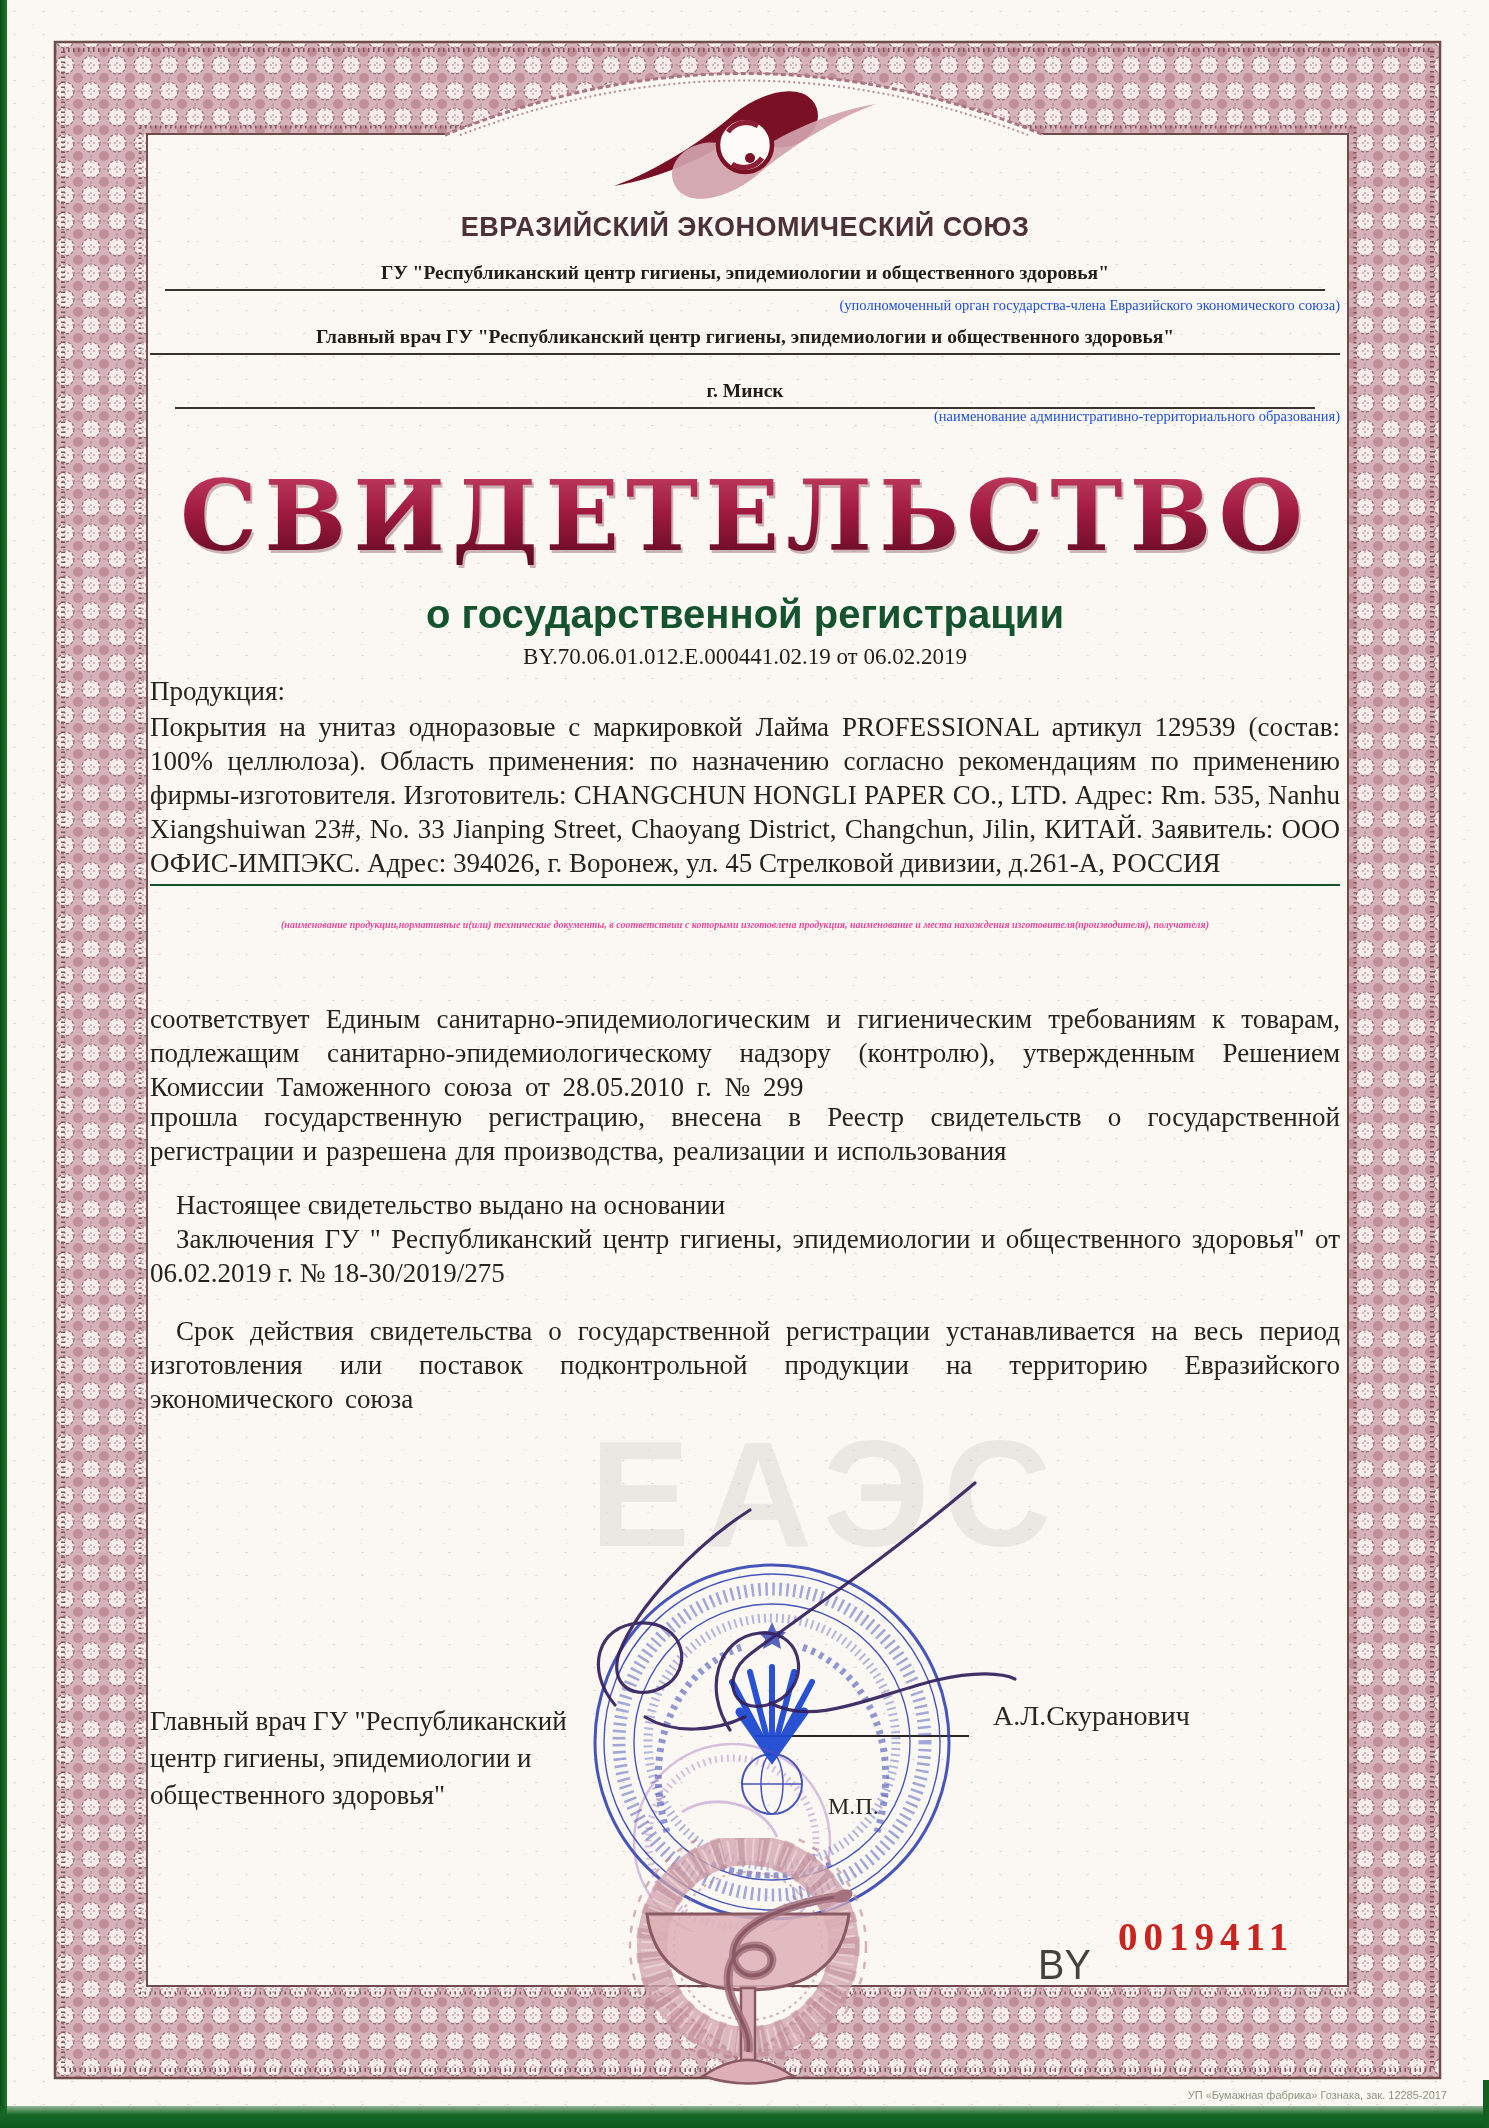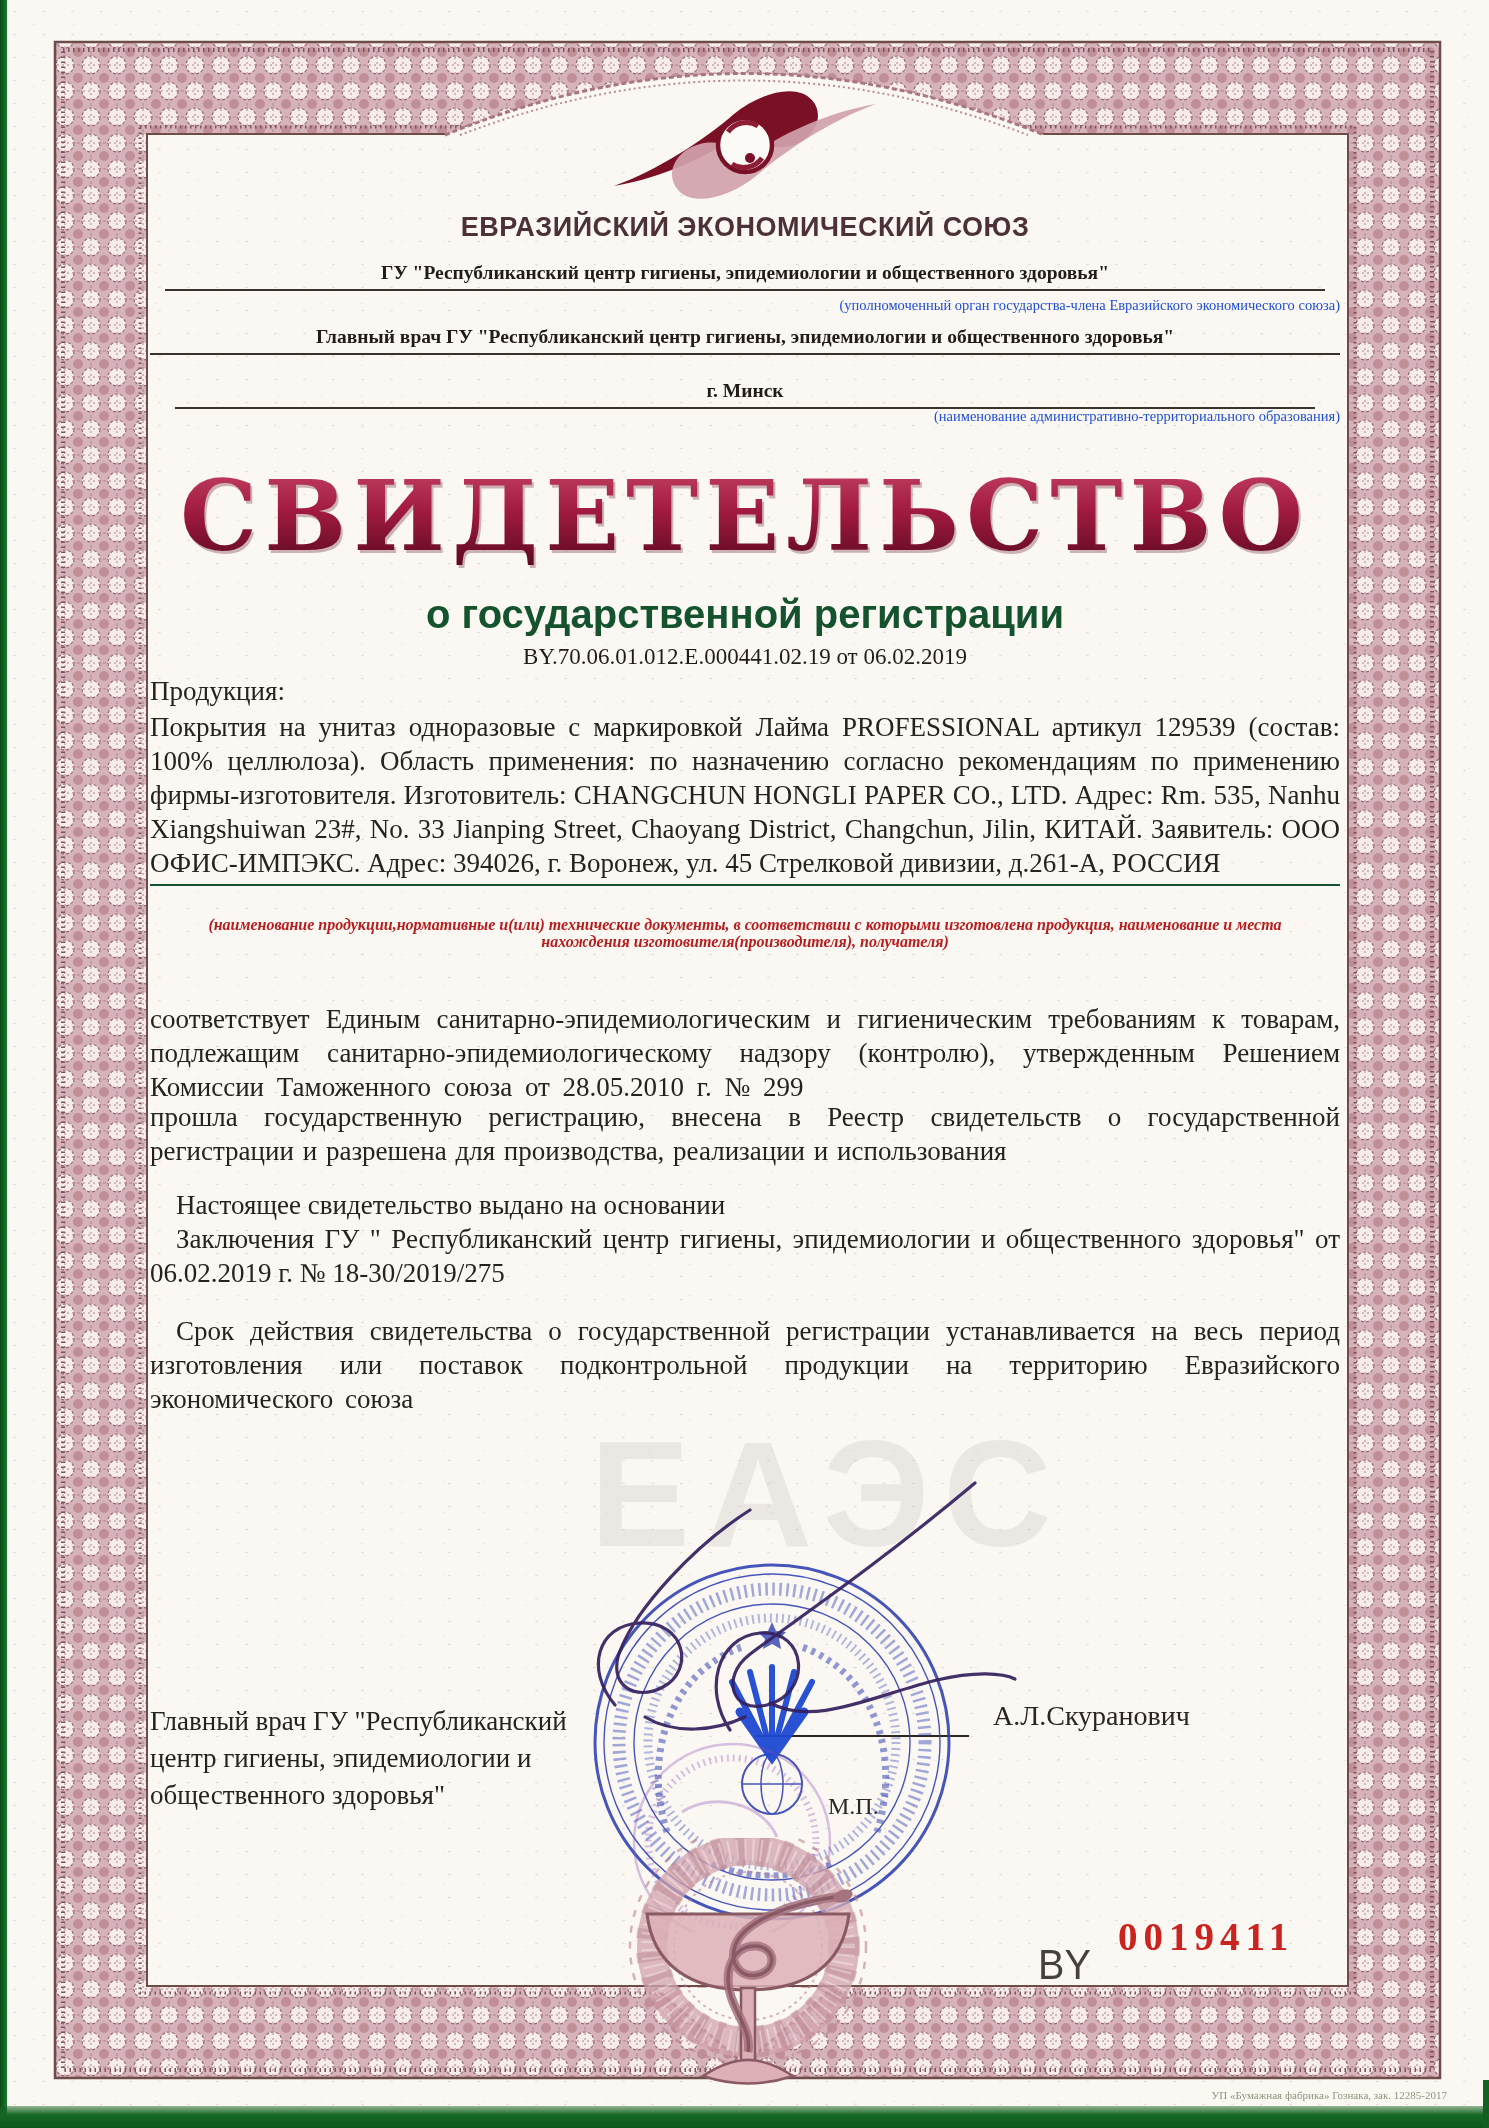--- a/index.html
+++ b/index.html
@@ -30,38 +30,38 @@
       letter-spacing:7px;line-height:1;
       background:linear-gradient(180deg,#c24061 0%,#a01a3f 45%,#5f0a22 100%);
       -webkit-background-clip:text;background-clip:text;color:transparent;
       filter:drop-shadow(2px 3px 0 rgba(92,18,40,.30));}
   .sub-title{top:592px;font-family:"Liberation Sans",sans-serif;font-weight:bold;
              font-size:40px;color:#14532d;}
   .cert-number{top:644px;font-size:23px;color:#211c17;}
   .body-par{left:150px;width:1190px;font-size:27px;line-height:34px;text-align:justify;color:#26221d;}
   .product-label{top:676px;left:150px;font-size:27px;}
   .product-text{top:710px;border-bottom:2px solid #14532d;padding-bottom:4px;}
-  .product-cap{top:916px;left:175px;width:1140px;font-size:16px;font-style:italic;
-               font-weight:bold;text-align:center;color:#b91c1c;line-height:17px;}
+  .product-cap{top:916px;left:175px;width:1140px;font-size:10px;font-style:italic;
+               font-weight:bold;text-align:center;color:#ec4899;line-height:17px;}
   .conformity{top:976px;word-spacing:6px;margin-top:26px;}
   .registered{top:1100px;word-spacing:2px;}
   .issued1{top:1188px;text-indent:26px;text-align:left;}
   .issued2{top:1222px;text-indent:26px;}
   .validity{top:1314px;text-indent:26px;word-spacing:5px;}
   .watermark{top:1408px;left:590px;font-family:"Liberation Sans",sans-serif;font-weight:bold;
              font-size:150px;letter-spacing:14px;color:rgba(158,148,140,.16);}
   .signer-title{top:1703px;left:150px;width:480px;font-size:27px;line-height:37px;text-align:left;}
   .signer-name{top:1700px;left:993px;font-size:28px;color:#2a2520;}
   .mp-label{top:1793px;left:828px;font-size:24px;color:#2c2620;}
   .sig-line{top:1735px;left:755px;width:214px;border-top:2px solid #2c2620;height:0;}
   .series{top:1940px;left:1038px;font-family:"Liberation Sans",sans-serif;font-size:43px;
           color:#46413c;transform:scaleX(.92);transform-origin:left;}
   .serial{top:1914px;left:1118px;font-family:"Liberation Serif",serif;font-weight:bold;
           font-size:39px;color:#c9241f;letter-spacing:6px;}
-  .print-note{top:2089px;right:42px;font-family:Liberation Serif, serif;font-size:11px;
+  .print-note{top:2089px;right:42px;font-family:Liberation Sans, sans-serif;font-size:11px;
               color:#8d9480;}
   svg{display:block;}
 </style>
 </head>
 <body>
 
 <div class="page">
   <div class="paper"></div>
 
   <svg class="abs" style="left:0;top:0" width="1489" height="2128" viewBox="0 0 1489 2128">

